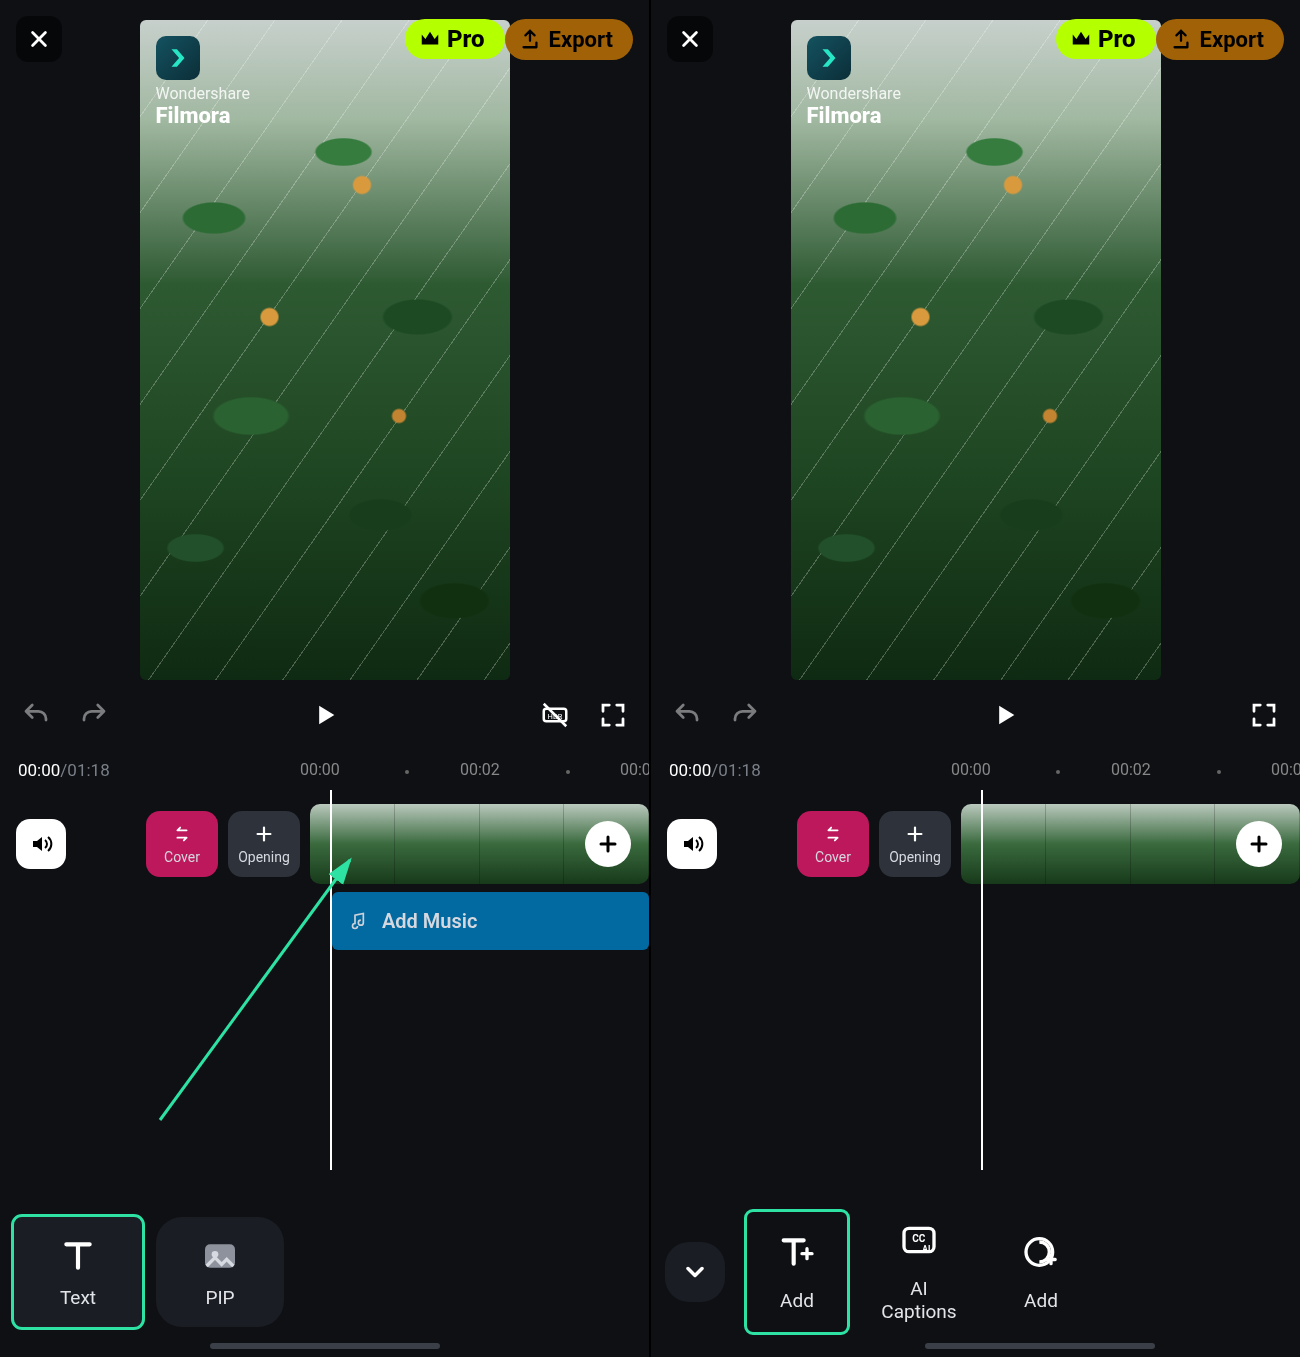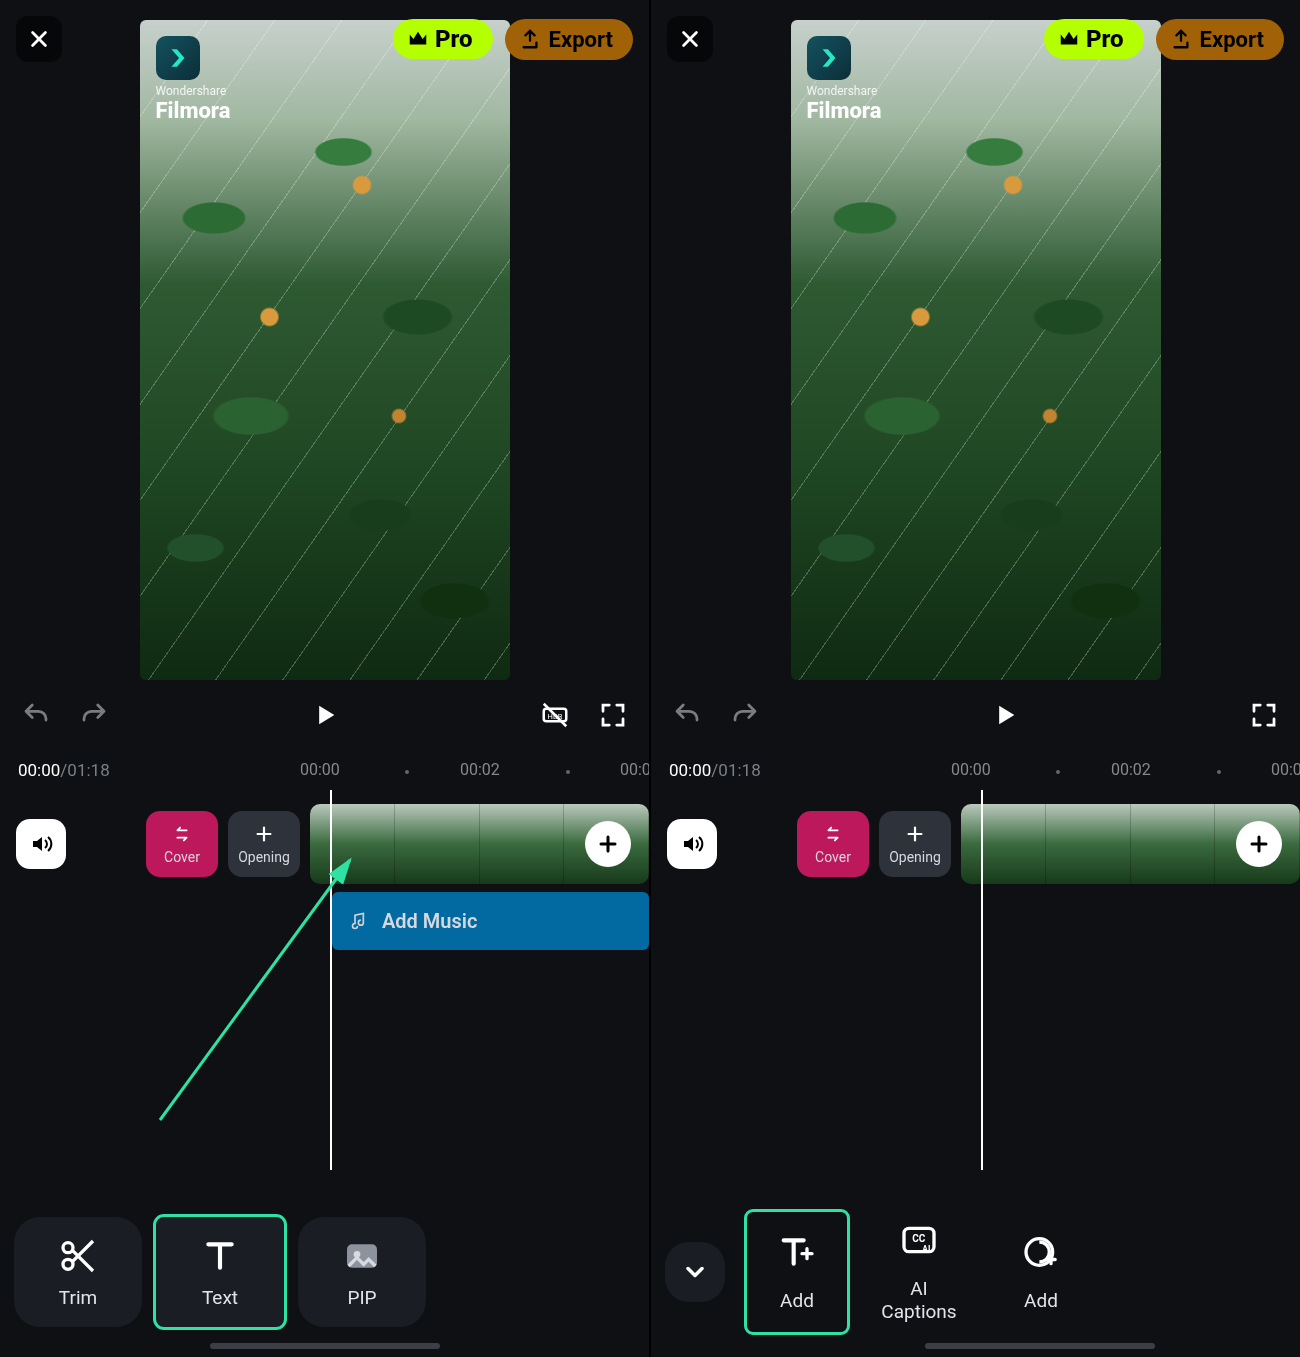--- a/index.html
+++ b/index.html
@@ -4,21 +4,21 @@
 <style>
   *{box-sizing:border-box;margin:0;padding:0;font-family:-apple-system,BlinkMacSystemFont,"Segoe UI",Roboto,Arial,sans-serif;}
   body{background:#0e1014;color:#fff;width:1300px;height:1357px;overflow:hidden;position:relative;}
   .split{display:flex;width:100%;height:100%;}
   .pane{flex:1;position:relative;display:flex;flex-direction:column;overflow:hidden;}
   .divider{width:2px;background:#000;}
   
   .topbar{position:absolute;top:16px;left:0;right:0;padding:0 16px;display:flex;justify-content:space-between;align-items:center;z-index:5;}
   .close-btn{width:46px;height:46px;border-radius:12px;background:rgba(0,0,0,.55);display:flex;align-items:center;justify-content:center;cursor:pointer;}
   .close-btn svg{width:22px;height:22px;}
-  .right-top{display:flex;align-items:center;gap:12px;}
+  .right-top{display:flex;align-items:center;}
   .pro-pill{background:#b4ff00;color:#000;font-weight:800;font-size:24px;padding:6px 20px 6px 14px;border-radius:30px;display:flex;align-items:center;gap:6px;cursor:pointer;}
   .pro-pill svg{width:22px;height:22px;}
   .export-pill{background:#a16207;color:#000;font-weight:700;font-size:22px;padding:8px 20px 8px 14px;border-radius:30px;display:flex;align-items:center;gap:8px;cursor:pointer;}
   .export-pill svg{width:22px;height:22px;}
   
   .preview-wrap{height:680px;display:flex;align-items:flex-start;justify-content:center;overflow:hidden;position:relative;}
   .preview{width:370px;height:660px;border-radius:6px;background:linear-gradient(180deg,#c7d0cc 0%,#a1b8a1 15%, #2e5a32 40%, #1e4521 70%, #0f2a12 100%);margin-top:20px;position:relative;overflow:hidden;}
   .preview::before{content:"";position:absolute;inset:0;background:
      radial-gradient(circle at 60% 25%, #d99a3d 0 8px, transparent 10px),
      radial-gradient(circle at 35% 45%, #d99a3d 0 8px, transparent 10px),
@@ -29,21 +29,21 @@
   .leaves{position:absolute;inset:0;background:
      radial-gradient(ellipse 50px 25px at 20% 30%, #2c6b34 0 60%, transparent 65%),
      radial-gradient(ellipse 45px 22px at 55% 20%, #357c3e 0 60%, transparent 65%),
      radial-gradient(ellipse 55px 28px at 75% 45%, #1d4a22 0 60%, transparent 65%),
      radial-gradient(ellipse 60px 30px at 30% 60%, #2a6231 0 60%, transparent 65%),
      radial-gradient(ellipse 50px 25px at 65% 75%, #183d1c 0 60%, transparent 65%),
      radial-gradient(ellipse 45px 22px at 15% 80%, #22502a 0 60%, transparent 65%),
      radial-gradient(ellipse 55px 28px at 85% 88%, #11300f 0 60%, transparent 65%);
   }
   .watermark{position:absolute;top:16px;left:16px;z-index:2;color:#fff;}
-  .wm-brand{font-size:12px;opacity:.85;}
+  .wm-brand{font-size:16px;opacity:.85;}
   .wm-name{font-size:22px;font-weight:800;}
   .wm-logo{width:44px;height:44px;border-radius:10px;background:linear-gradient(135deg,#145260,#0b2e38);display:flex;align-items:center;justify-content:center;margin-bottom:4px;}
   .wm-logo svg{width:26px;height:26px;}
   
   .transport{height:70px;display:flex;align-items:center;justify-content:space-between;padding:0 18px;}
   .t-left,.t-right{display:flex;align-items:center;gap:22px;}
   .t-icn{width:36px;height:36px;display:flex;align-items:center;justify-content:center;cursor:pointer;}
   .t-icn svg{width:30px;height:30px;}
   .play-btn{width:36px;height:36px;cursor:pointer;display:flex;align-items:center;justify-content:center;}
   .play-btn svg{width:28px;height:28px;}
@@ -231,28 +231,20 @@
               <path d="M0 0L9 3 0 6z" fill="#2de2a3"></path>
             </marker>
           </defs>
         <line x1="20" y1="270" x2="210" y2="10" stroke="#2de2a3" stroke-width="3" marker-end="url(#ah1)"></line>
       </svg>
     </div>
 
     <div class="timeline-spacer"></div>
 
     <div class="bottombar">
-      <div class="tool">
-        <svg viewBox="0 0 24 24">
-            <circle cx="6" cy="7" r="3" fill="none" stroke="#fff" stroke-width="2"></circle>
-            <circle cx="6" cy="17" r="3" fill="none" stroke="#fff" stroke-width="2"></circle>
-            <path d="M8.5 8.5L21 21M8.5 15.5L21 3" stroke="#fff" stroke-width="2"></path>
-          </svg>
-        <span>Trim</span>
-      </div>
       <div class="tool hl">
         <svg viewBox="0 0 24 24">
             <path d="M5 5h14M12 5v14" stroke="#fff" stroke-width="2.5" stroke-linecap="round"></path>
           </svg>
         <span>Text</span>
       </div>
       <div class="tool">
         <svg viewBox="0 0 24 24">
             <rect x="3" y="5" width="18" height="14" rx="3" fill="#8d929c"></rect>
             <circle cx="9" cy="11" r="2" fill="#d7dae0"></circle>

